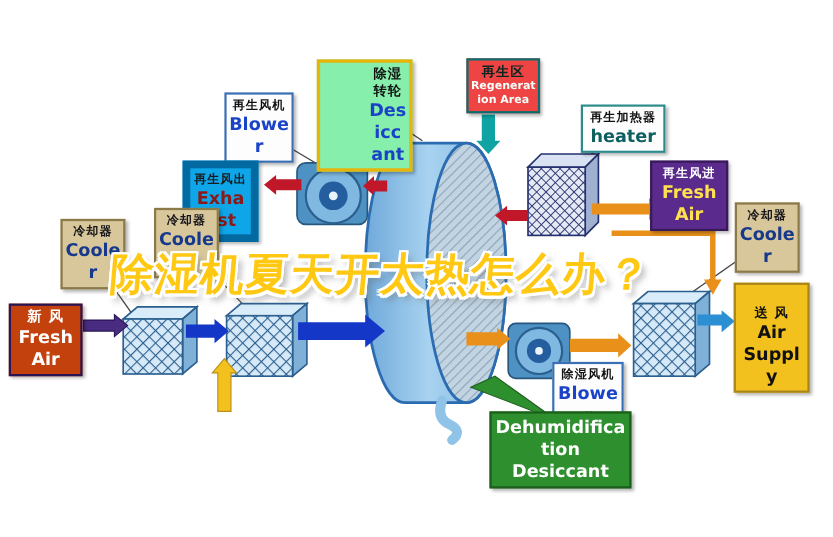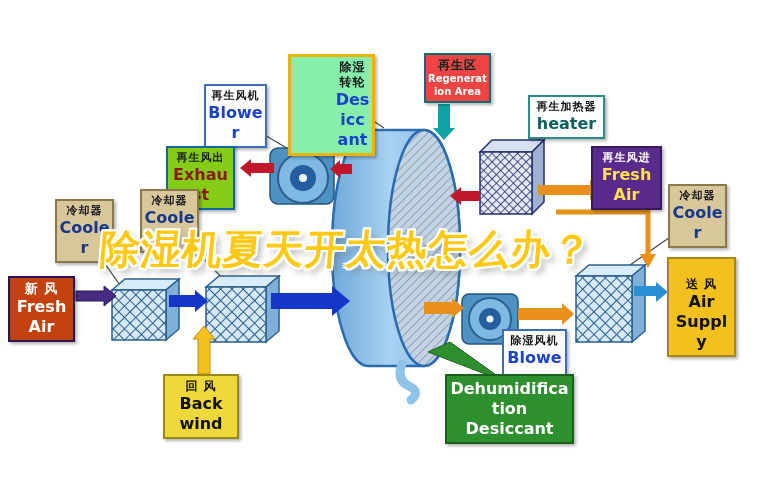--- a/index.html
+++ b/index.html
@@ -18,21 +18,21 @@
   .lbl .en { font-size:16px; font-weight:bold; word-break:break-word; }
 
   .box-white      { background:#FDFDFD; border:2px solid #3B6FB5; color:#111; }
   .box-white .en  { color:#1B43C8; }
   .box-desic      { background:#86efac; border:3px solid #eab308; color:#111;padding-left:44px; }
   .box-desic .en  { color:#1B43C8; }
   .box-heater     { background:#FDFDFD; border:2px solid #2C8C8C; color:#111; }
   .box-heater .en { color:#0E6060; }
   .box-teal       { background:#ef4444; border:2px solid #0B6E6E; color:#04261F; }
   .box-teal .en   { color:#F2FFFC; font-size:10px; }
-  .box-amber      { background:#84cc16; border:2px solid #0369a1; color:#1A1A1A; }
+  .box-amber      { background:#0ea5e9; border:7px solid #0369a1; color:#1A1A1A; }
   .box-amber .en  { color:#8A1A1A; }
   .box-purple     { background:#5A2B8C; border:2px solid #371B59; color:#fff; }
   .box-purple .en { color:#FFE14D; }
   .box-purple2    { background:#c2410c; border:2px solid #2A1552; color:#fff; }
   .box-purple2 .zh{ font-size:13px; }
   .box-purple2 .en{ color:#fff; }
   .box-tan        { background:#D8C79B; border:2px solid #8A7A4A; color:#15151a; }
   .box-tan .en    { color:#16398C; }
   .box-yellow     { background:#F2C11E; border:2px solid #A8861A; color:#111; }
   .box-yellow2    { background:#EFD83B; border:2px solid #9A8A1A; color:#111; }
@@ -196,24 +196,20 @@
   <div class="lbl box-purple2" style="left:8px; top:276px; width:67px;">
     <div class="zh">新  风</div>
     <div class="en">Fresh Air</div>
   </div>
 
   <div class="lbl box-yellow" style="left:667px; top:257px; width:69px; padding-top:18px;">
     <div class="zh">送  风</div>
     <div class="en">Air Supply</div>
   </div>
 
-  <div class="lbl box-yellow2" style="left:163px; top:374px; width:76px;">
-    <div class="zh">回  风</div>
-    <div class="en">Back wind</div>
-  </div>
 
   <div class="lbl box-white" style="left:502px; top:329px; width:65px;">
     <div class="zh" style="font-size:11px;">除湿风机</div>
     <div class="en">Blower</div>
   </div>
 
   <div class="lbl box-green" style="left:445px; top:374px; width:129px;">
     <div class="en">Dehumidification Desiccant</div>
   </div>
 

